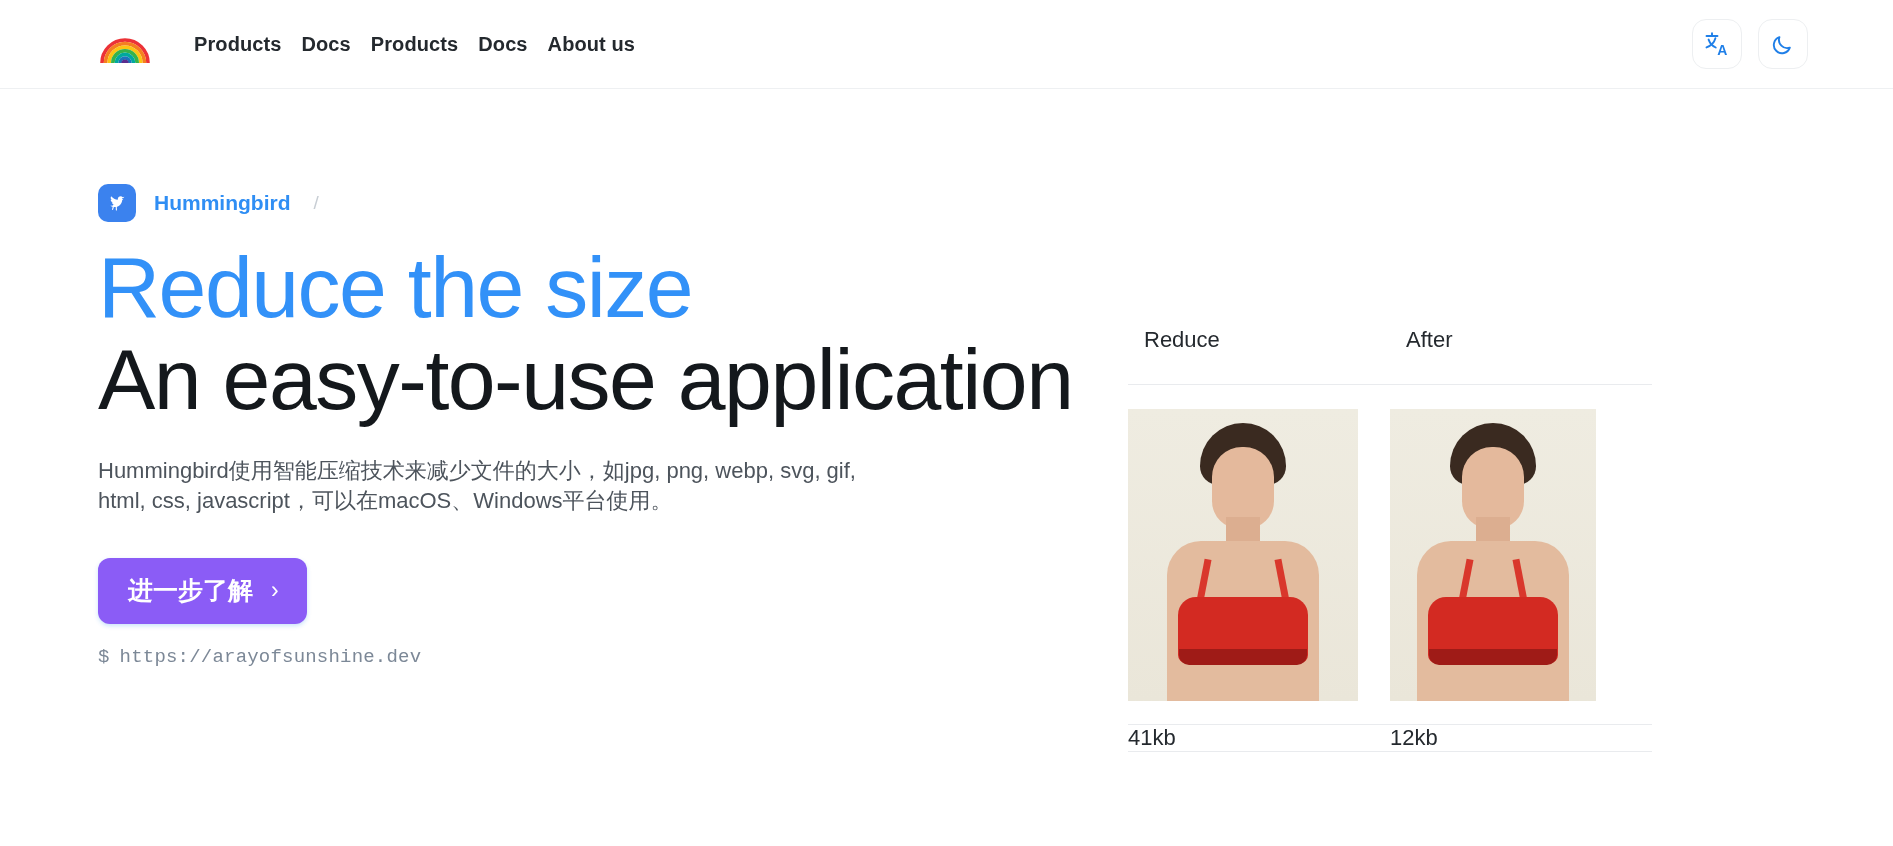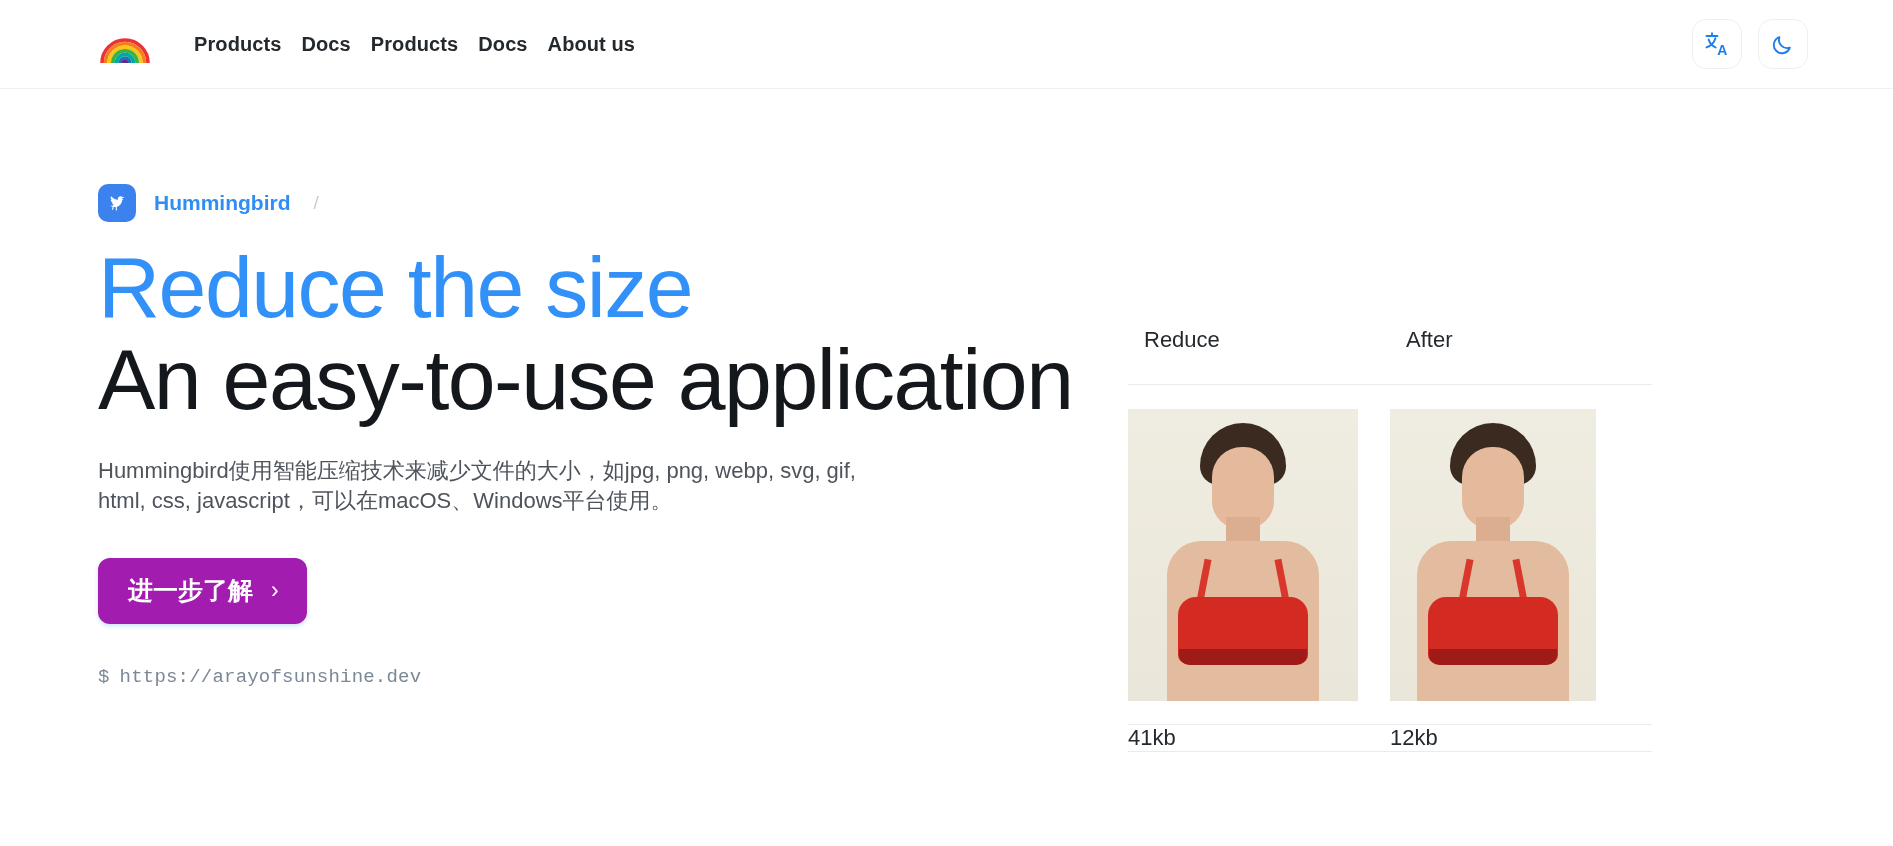--- a/index.html
+++ b/index.html
@@ -97,35 +97,35 @@
     line-height: 1.37;
     color: #4d545c;
     max-width: 760px;
   }
 
   .cta-btn {
     margin-top: 42px;
     display: inline-flex;
     align-items: center;
     gap: 18px;
-    background: #a21caf;
+    background: #8b5cf6;
     color: #fff;
     border: none;
     border-radius: 12px;
     padding: 16px 28px 17px 30px;
     font-size: 25px;
     font-weight: bold;
     font-family: "Liberation Sans", sans-serif;
     cursor: pointer;
     box-shadow: 0 2px 4px rgba(47,142,240,.25);
   }
   .cta-chevron { font-size: 23px; font-weight: normal; line-height: 1; }
 
   .terminal-line {
-    margin-top: 42px;
+    margin-top: 22px;
     font-family: "Liberation Mono", monospace;
     font-size: 19px;
     color: #7c8897;
     letter-spacing: .2px;
   }
   .terminal-line .prompt { margin-right: 10px; }
 
   
   .hero-right { flex: 1 1 auto; padding-top: 238px; }
   .compare-table {

